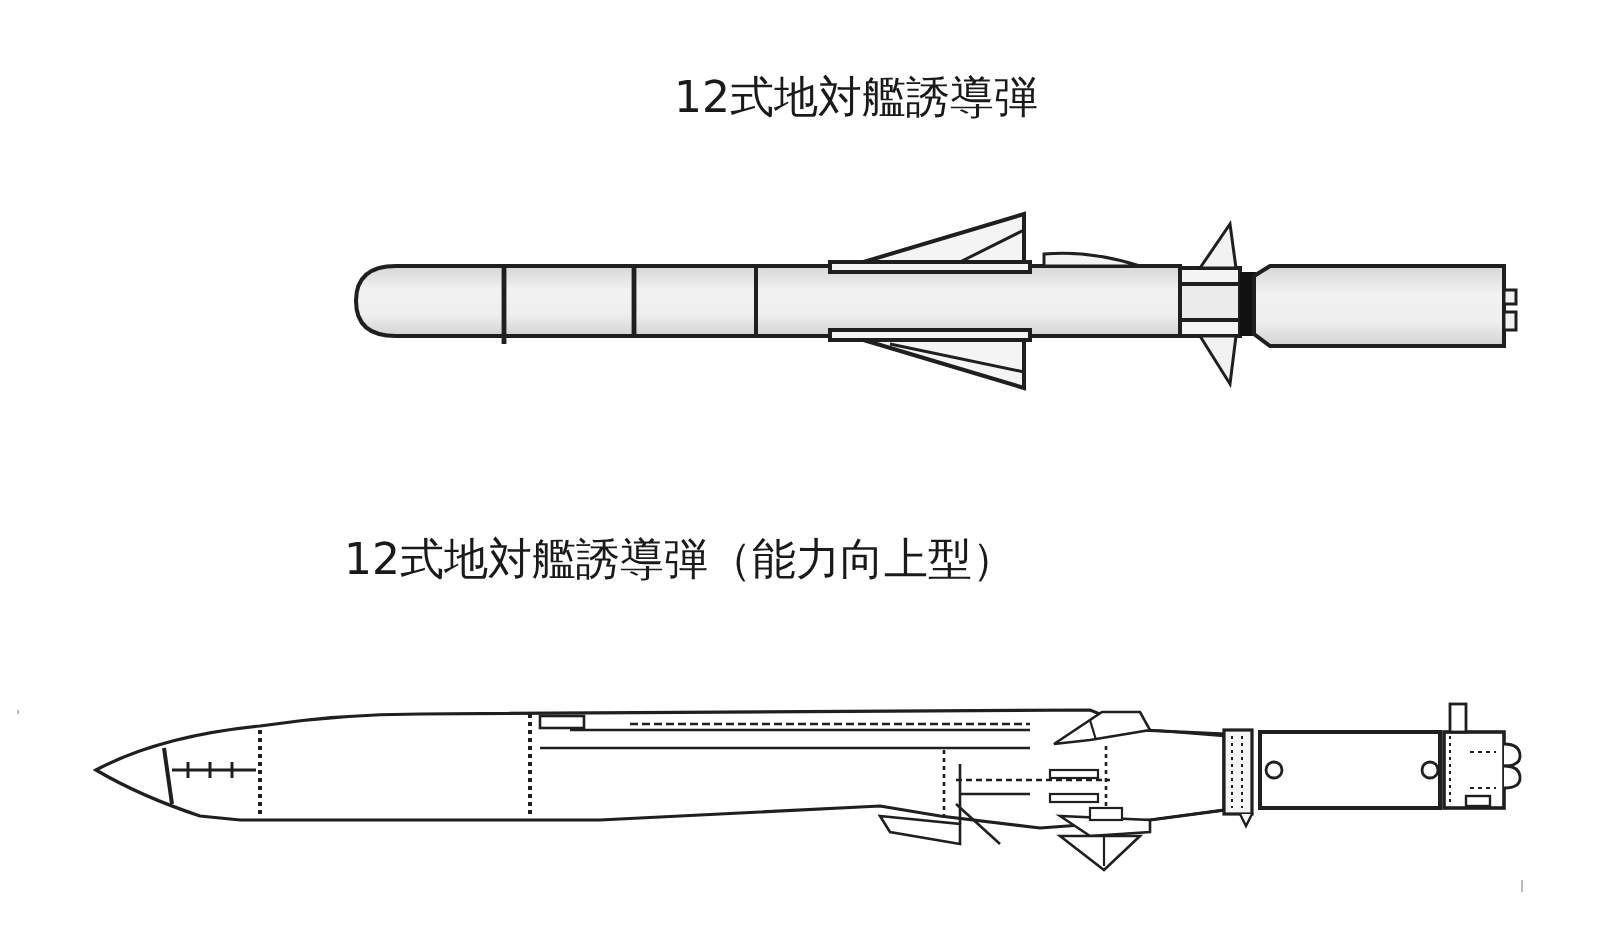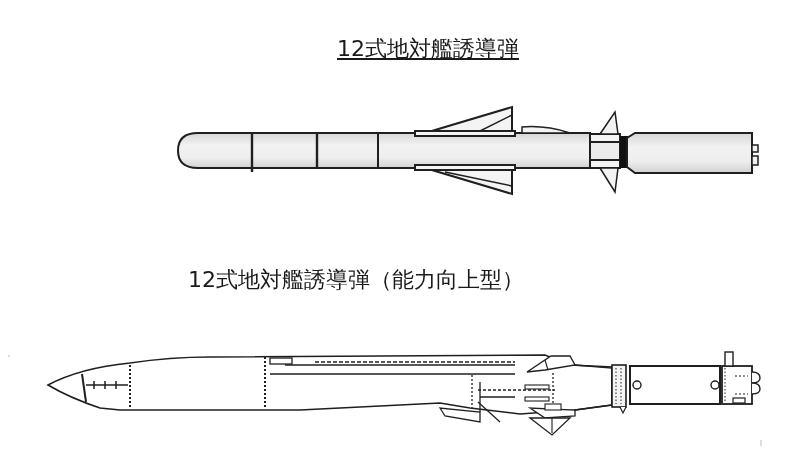--- a/index.html
+++ b/index.html
@@ -1,19 +1,19 @@
 <!DOCTYPE html>
 <html><head>
   <meta charset="utf-8">
   <style>
     html, body { margin: 0; padding: 0; background: #ffffff; }
     body { width: 811px; height: 472px; position: relative; overflow: hidden; font-family: "DejaVu Sans", sans-serif; }
     .title { position: absolute; color: #1a1a1a; font-size: 22px; letter-spacing: 0px; white-space: nowrap; }
-    #title-1 { left: 337px; top: 34px; text-decoration: underline; }
-    #title-2 { left: 172px; top: 265px; margin-left: 16px; }
+    #title-1 { left: 337px; top: 34px; }
+    #title-2 { left: 172px; top: 265px; }
     svg.diagram { position: absolute; left: 0; top: 0; }
   </style>
 </head>
 <body>
 
 <div class="title" id="title-1">12式地対艦誘導弾</div>
 <div class="title" id="title-2">12式地対艦誘導弾（能力向上型）</div>
 
 <svg class="diagram" width="811" height="472" viewBox="0 0 811 472">
   <defs>

